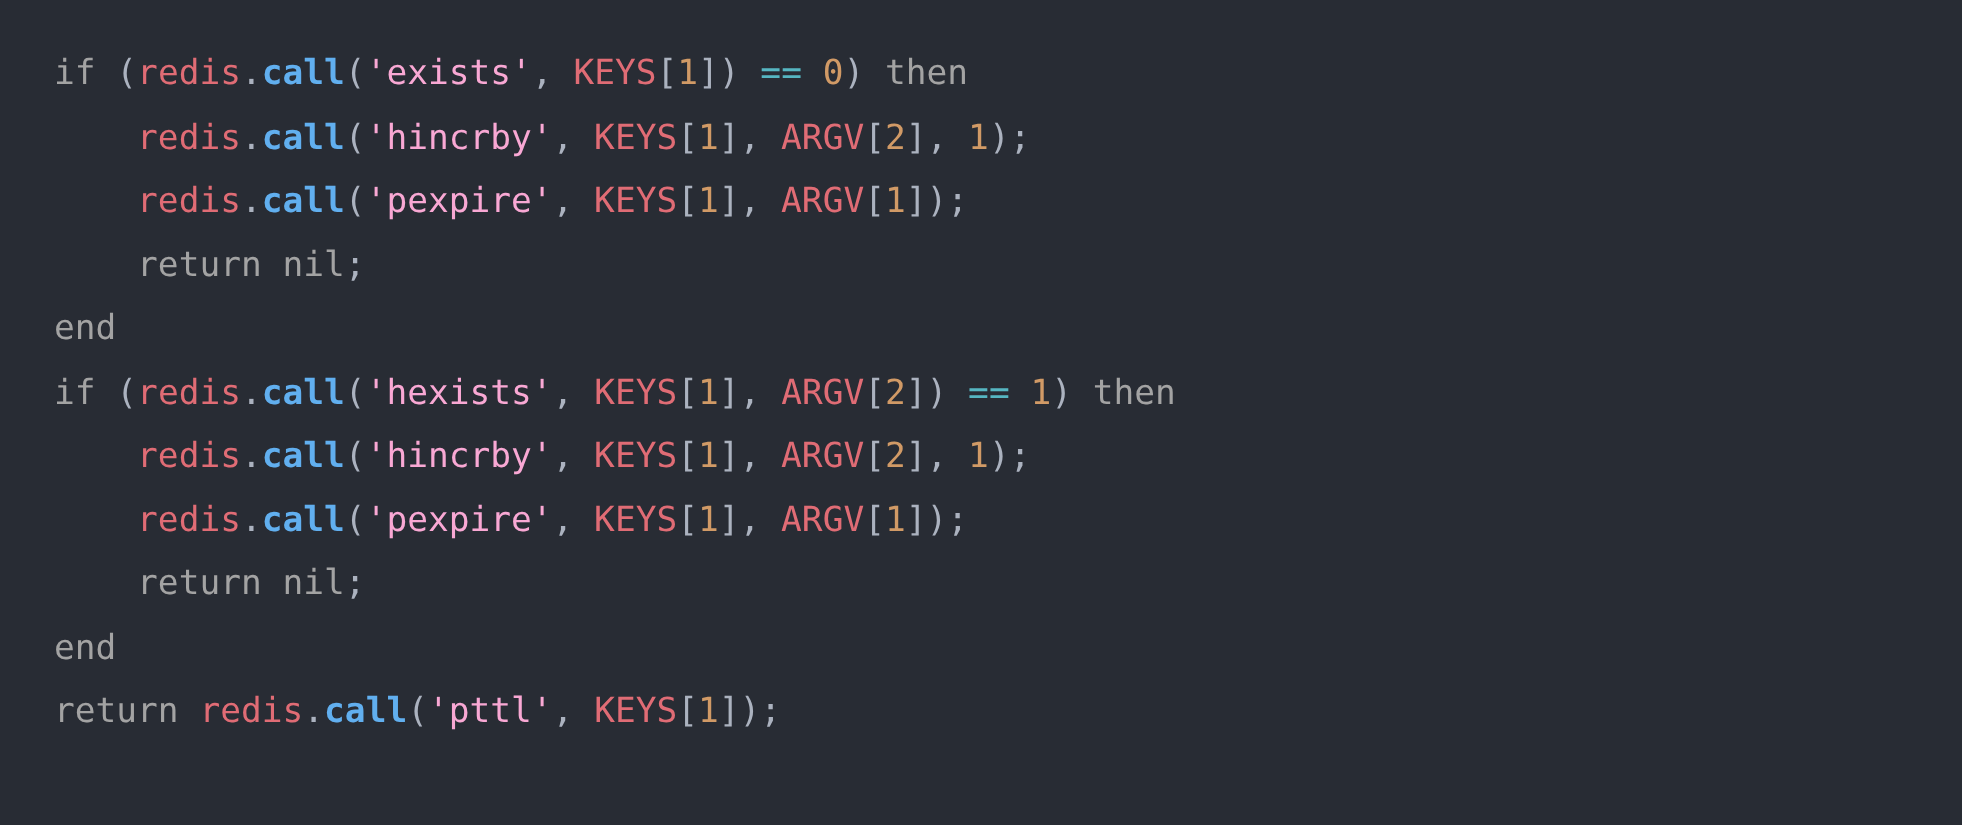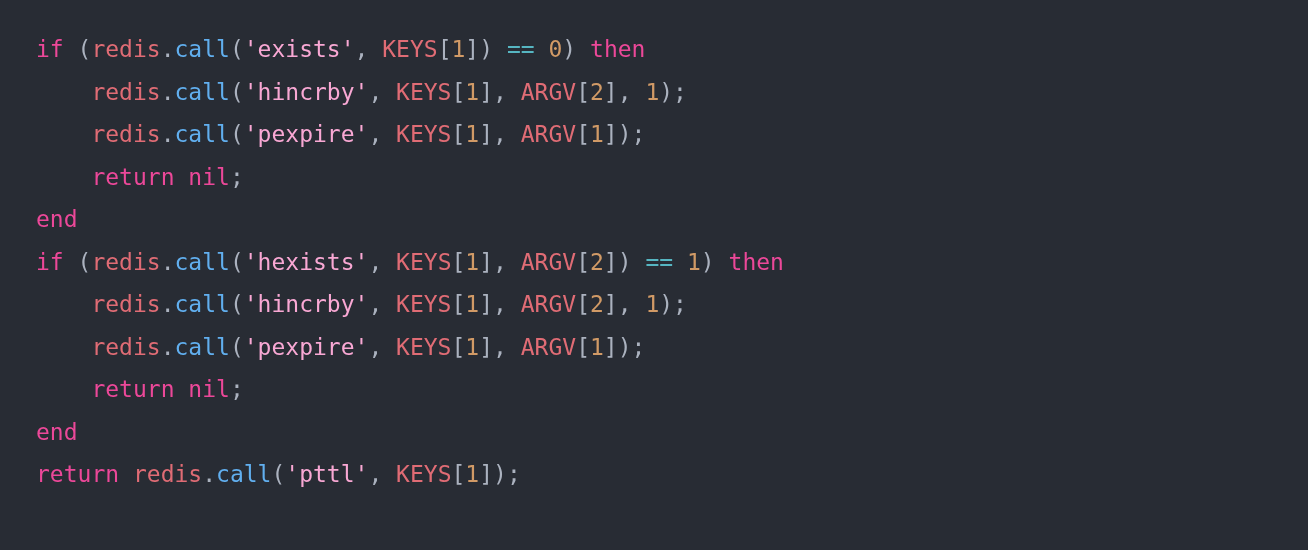--- a/index.html
+++ b/index.html
@@ -13,23 +13,23 @@
   pre.code-block {
     margin: 0;
     padding: 28px 36px;
     font-family: "SFMono-Regular", ui-monospace, "Cascadia Code", "Source Code Pro", Menlo, Consolas, monospace;
     font-size: 23px;
     line-height: 1.85;
     color: #abb2bf;
     white-space: pre;
     tab-size: 4;
   }
-  .tok-kw    { color: #ec4899; } 
+  .tok-kw    { color: #a3a3a3; } 
   .tok-id    { color: #e06c75; } 
-  .tok-fn    { color: #61afef; } 
+  .tok-fn    { color: #61afef; font-weight: bold; } 
   .tok-str   { color: #f9a8d4; } 
   .tok-num   { color: #d19a66; } 
   .tok-op    { color: #56b6c2; } 
   .tok-punc  { color: #abb2bf; } 
 </style>
 </head>
 <body>
 
 <pre class="code-block"><code id="code-target"><span class="tok-kw">if</span><span class="tok-punc"> (</span><span class="tok-id">redis</span><span class="tok-punc">.</span><span class="tok-fn">call</span><span class="tok-punc">(</span><span class="tok-str">'exists'</span><span class="tok-punc">, </span><span class="tok-id">KEYS</span><span class="tok-punc">[</span><span class="tok-num">1</span><span class="tok-punc">]) </span><span class="tok-op">==</span><span class="tok-punc"> </span><span class="tok-num">0</span><span class="tok-punc">) </span><span class="tok-kw">then</span>
 <span class="tok-punc">    </span><span class="tok-id">redis</span><span class="tok-punc">.</span><span class="tok-fn">call</span><span class="tok-punc">(</span><span class="tok-str">'hincrby'</span><span class="tok-punc">, </span><span class="tok-id">KEYS</span><span class="tok-punc">[</span><span class="tok-num">1</span><span class="tok-punc">], </span><span class="tok-id">ARGV</span><span class="tok-punc">[</span><span class="tok-num">2</span><span class="tok-punc">], </span><span class="tok-num">1</span><span class="tok-punc">);</span>

